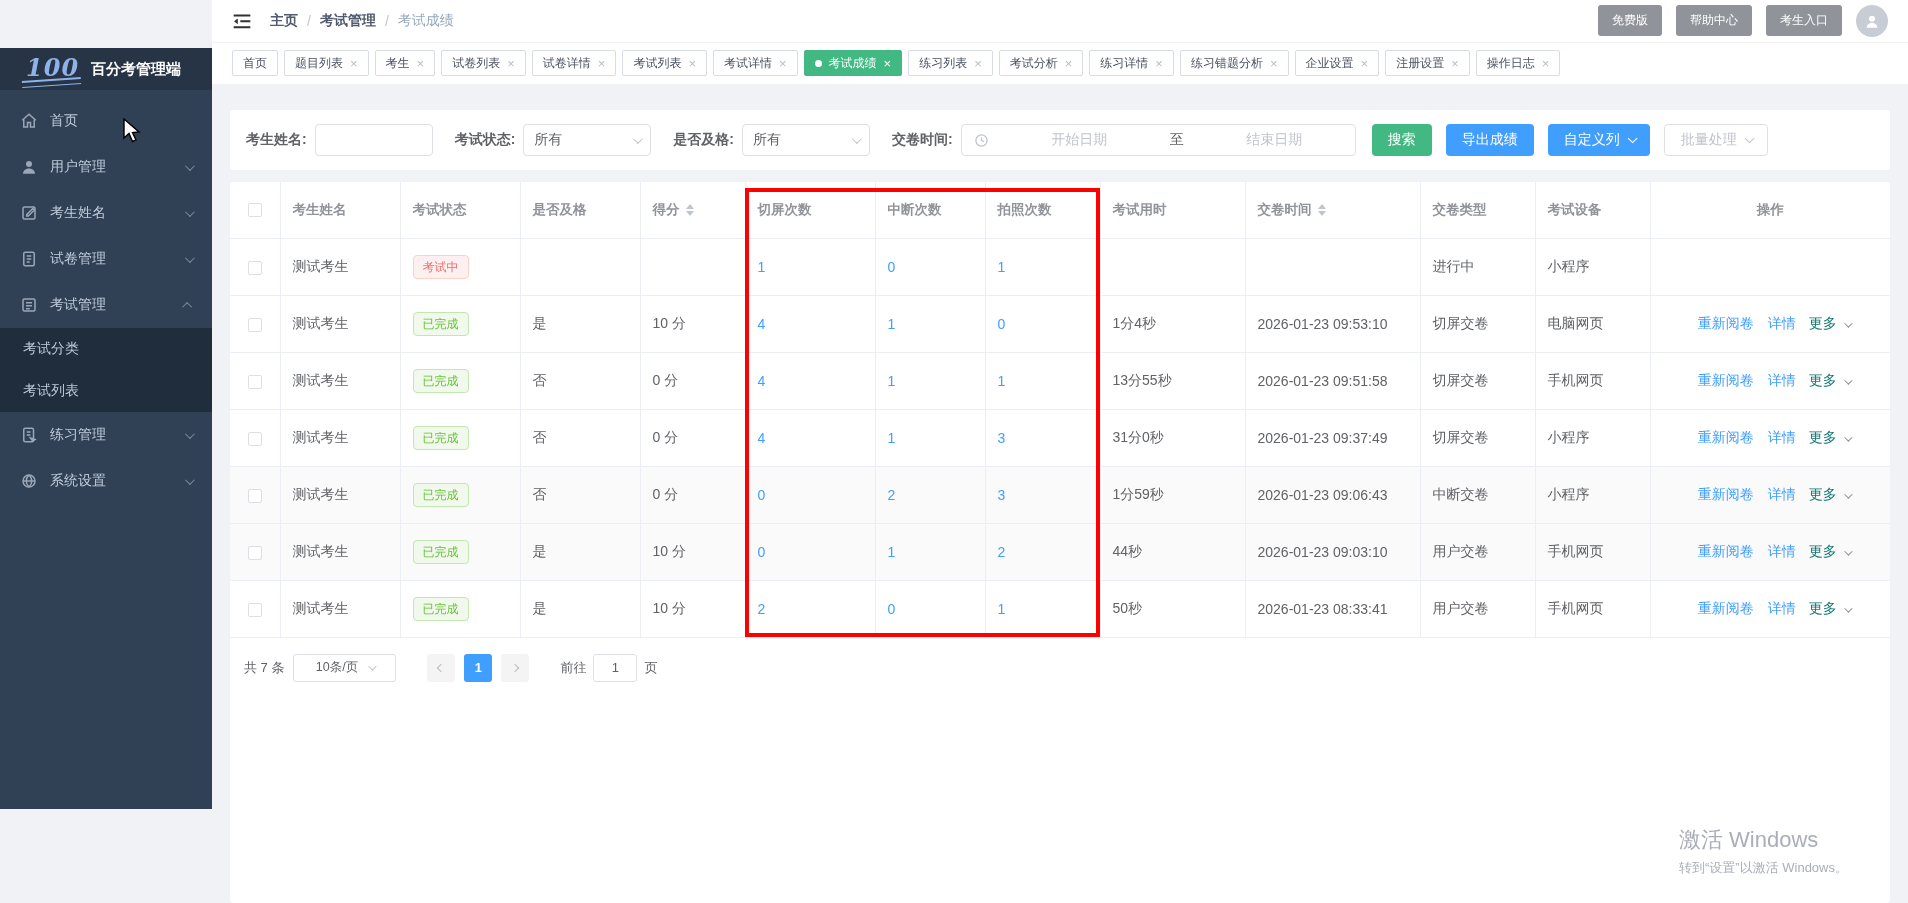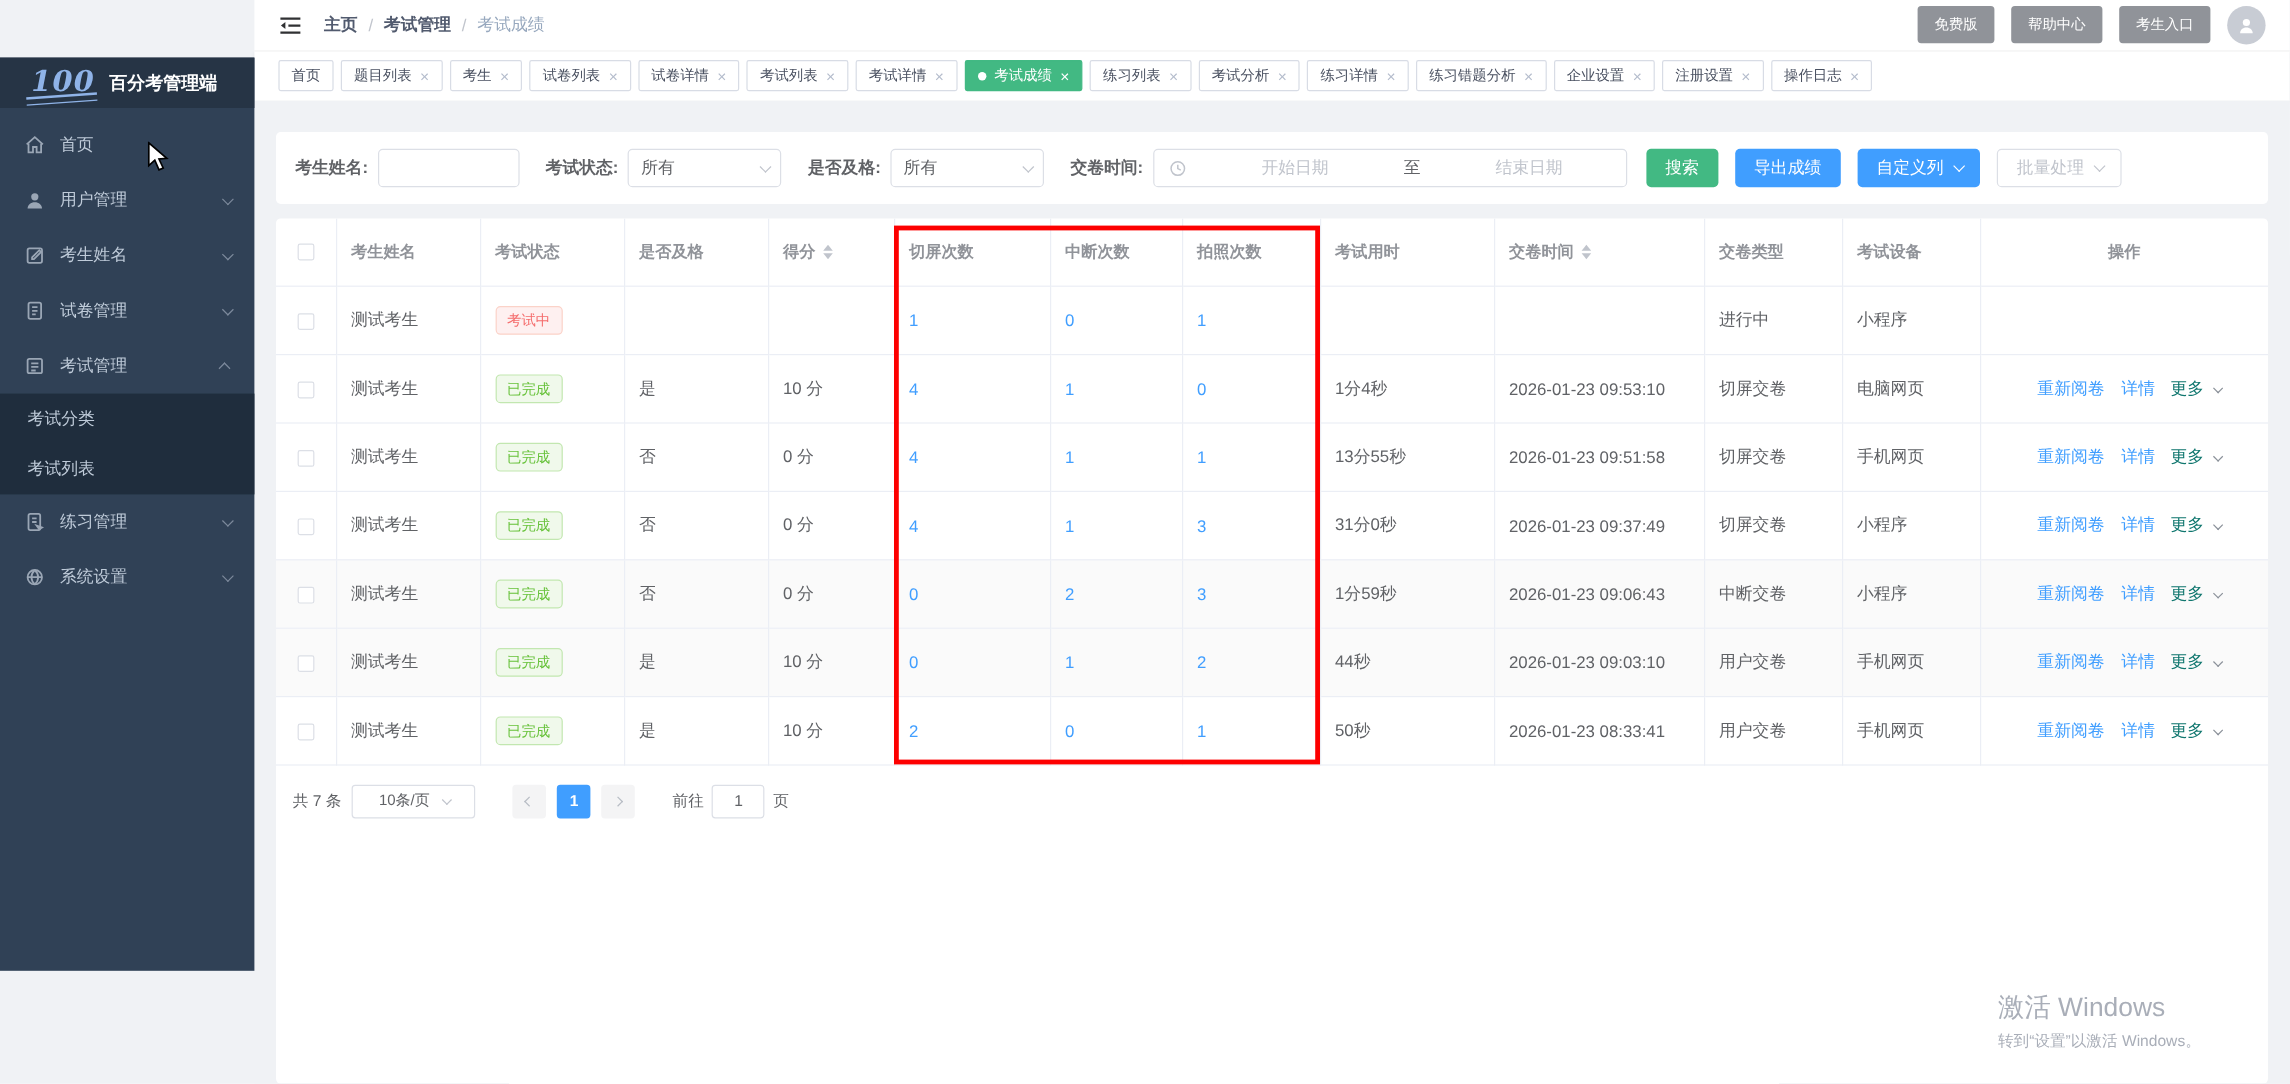--- a/index.html
+++ b/index.html
@@ -117,21 +117,21 @@
   .pg-btn .chev.left { transform:rotate(135deg); }
   .pg-btn .chev.right { transform:rotate(-45deg); }
   .pg-page { width:28px; height:28px; border-radius:3px; background:#409eff; color:#fff;
     display:flex; align-items:center; justify-content:center; font-size:13px; font-weight:bold; cursor:pointer; }
   .pg-prev { margin-left:22px; }
   .pg-goto { margin-left:22px; display:flex; align-items:center; gap:7px; }
   .pg-input { width:44px; height:28px; border:1px solid #dcdfe6; border-radius:3px; text-align:center;
     font-size:13px; color:#606266; font-family:inherit; }
 
   
-  .watermark { position:absolute; right:56px; bottom:26px; color:#a9aeb8; pointer-events:none; }
+  .watermark { position:absolute; right:42px; bottom:26px; color:#a9aeb8; pointer-events:none; }
   .watermark .w1 { font-size:22px; }
   .watermark .w2 { font-size:13px; margin-top:4px; }
   .cursor { position:absolute; left:122px; top:118px; z-index:60; pointer-events:none; }
 </style>
 </head>
 <body>
 
 <aside class="sidebar">
   <div class="logo">
     <span class="logo-num">100</span>

